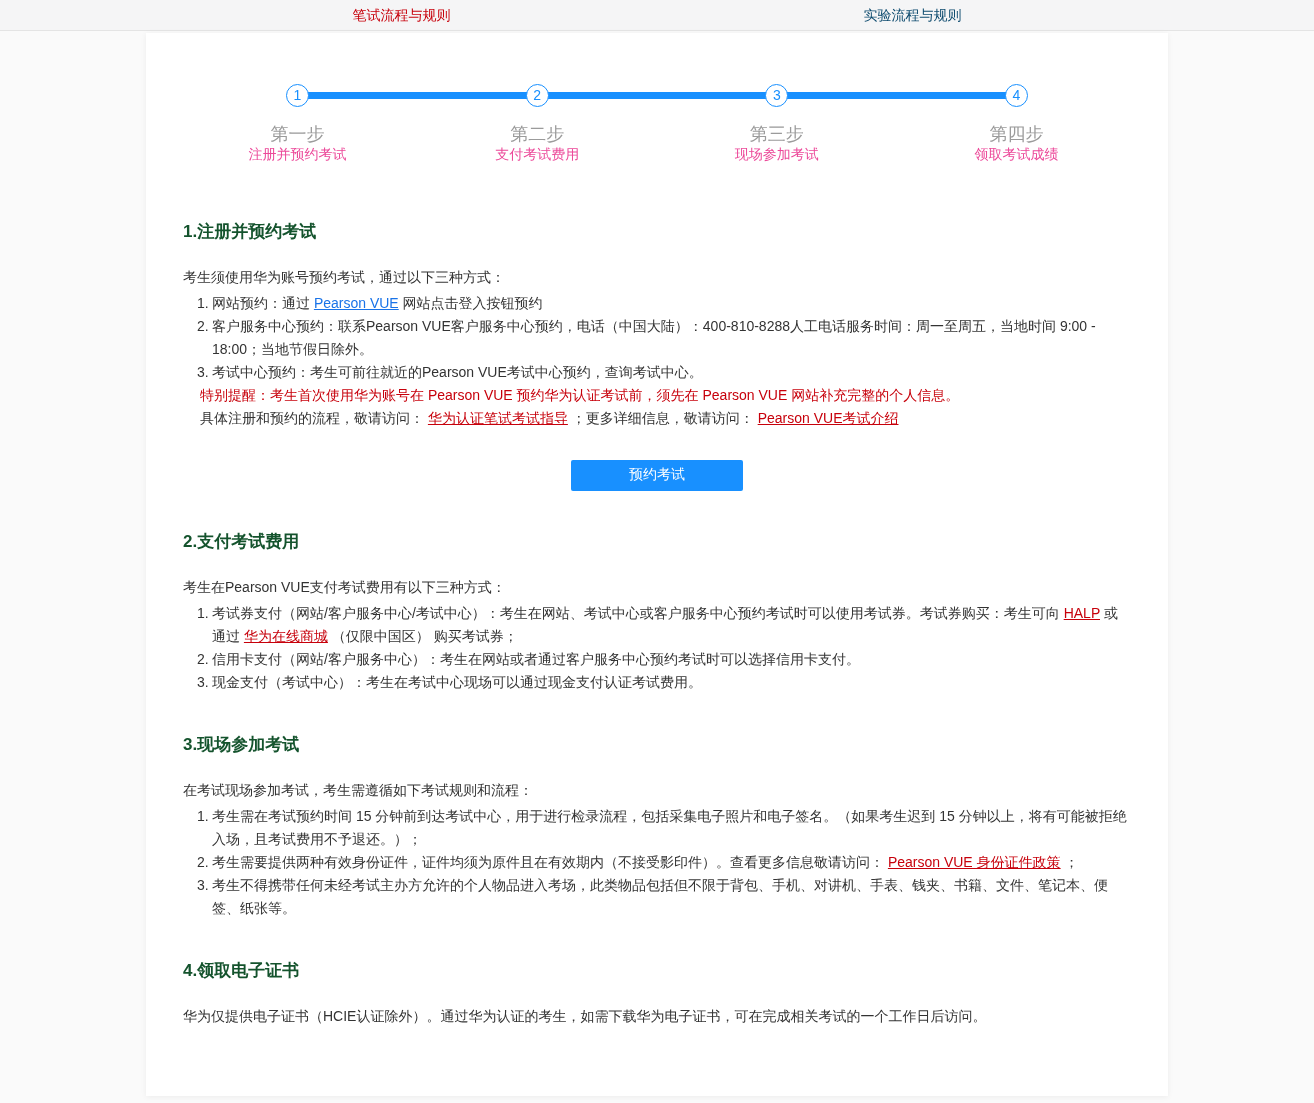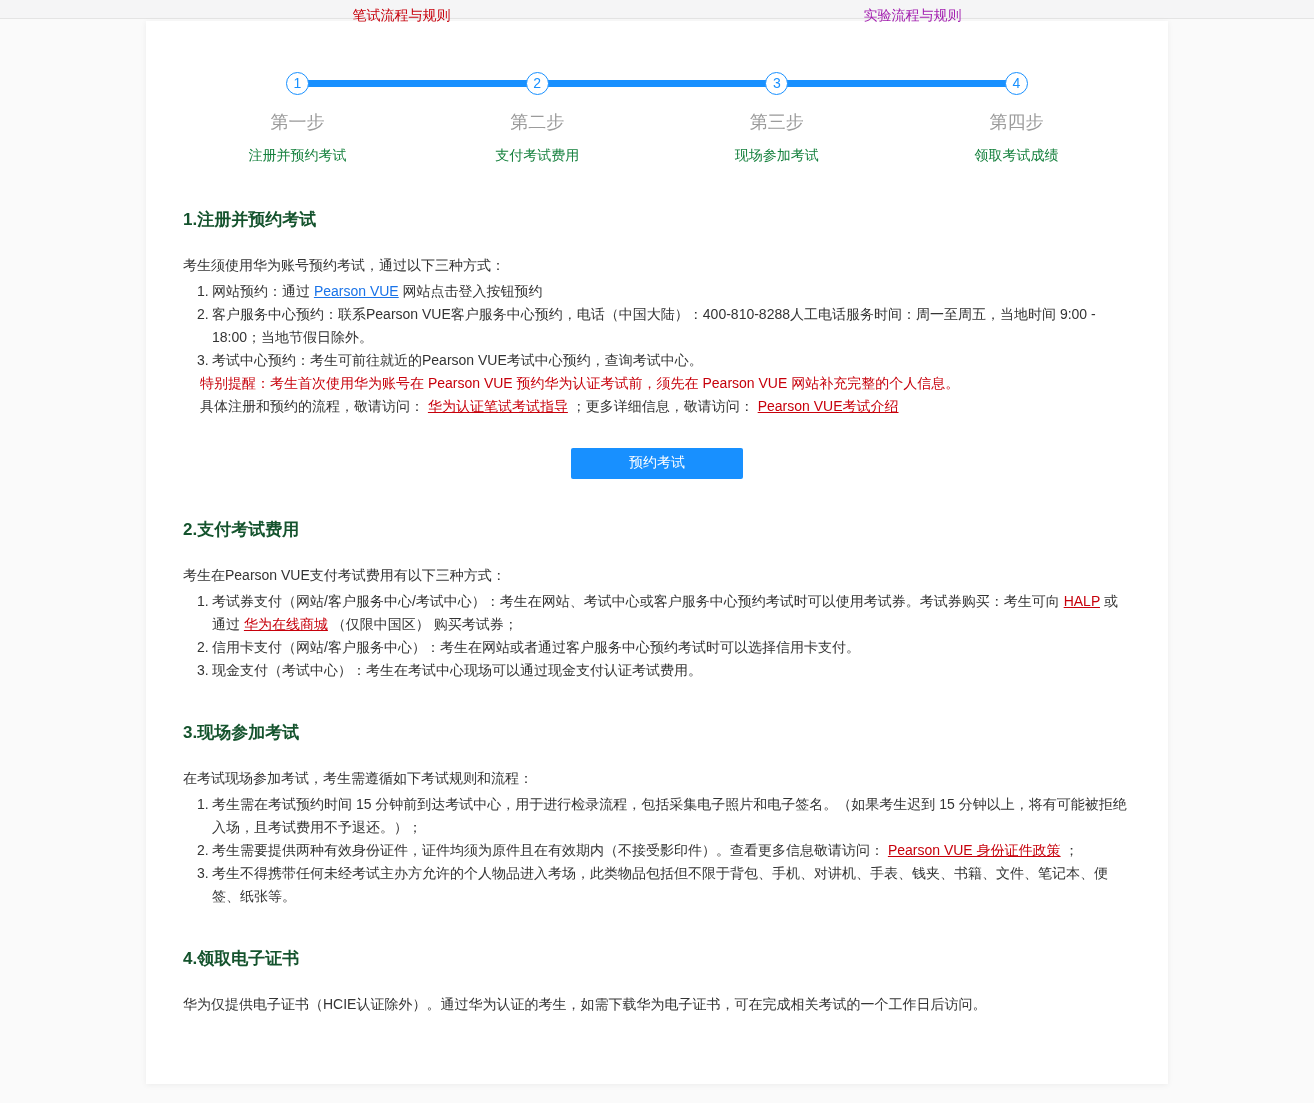--- a/index.html
+++ b/index.html
@@ -12,31 +12,31 @@
   body{
     width:1314px;
     min-height:1103px;
     background:#fafafa;
     font-family:"Liberation Sans","DejaVu Sans",sans-serif;
     font-size:14px;
     color:#333;
   }
   
   .topbar{
-    height:19px;
+    height:31px;
     background:#f5f5f6;
     border-bottom:1px solid #e4e4e4;
   }
   .topbar-inner{
     width:1022px;margin:0 auto;height:100%;
     display:flex;align-items:stretch;
   }
   .tab{
     flex:1;text-align:center;line-height:30px;
-    font-size:14px;color:#a21caf;cursor:pointer;
+    font-size:14px;color:#0c4a6e;cursor:pointer;
   }
   .tab.active{color:var(--red);}
   
   .card{
     width:1022px;
     margin:2px auto 6px;
     background:#ffffff;
     box-shadow:0 1px 6px rgba(0,0,0,0.06);
     padding-bottom:55px;
     min-height:1063px;
@@ -62,21 +62,21 @@
   .step-pos-2{left:33.33%;}
   .step-pos-3{left:66.67%;}
   .step-pos-4{left:100%;}
   .step-circle{
     width:23px;height:23px;border-radius:50%;
     background:#fff;border:1px solid var(--blue);
     color:var(--blue);font-size:14px;line-height:21px;
     margin:0 auto;position:relative;z-index:1;
   }
   .step-label{margin-top:15px;color:#9b9b9b;font-size:18px;}
-  .step-title{margin-top:13px;color:#15803d;font-size:14px;}
+  .step-title{color:#ec4899;font-size:14px;}
   
   .sections{padding:0 37px;}
   .section h2{
     font-size:17px;font-weight:bold;color:#14532d;
     margin:40px 0 0;line-height:22px;
   }
   .section:first-child h2{margin-top:53px;}
   .section .intro{margin:23px 0 0;line-height:23px;}
   .list{margin:3px 0 0;padding:0;list-style:none;}
   .list-item{display:flex;line-height:23px;}

